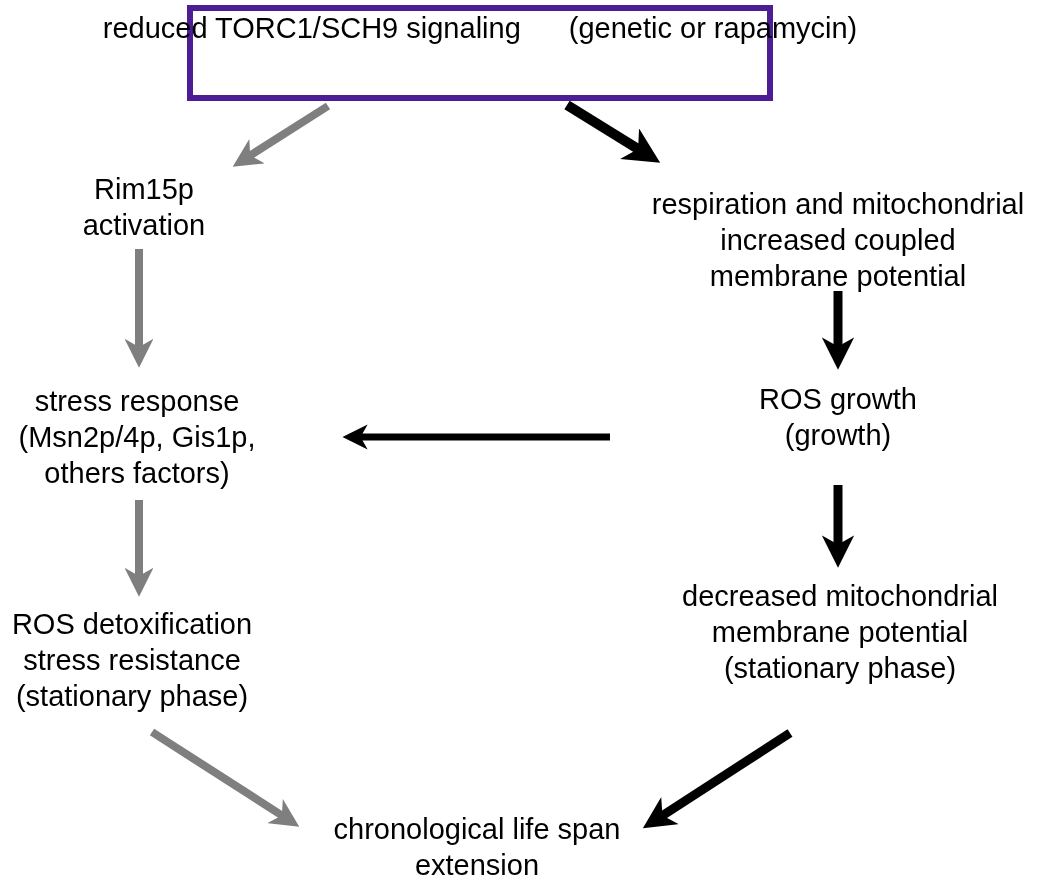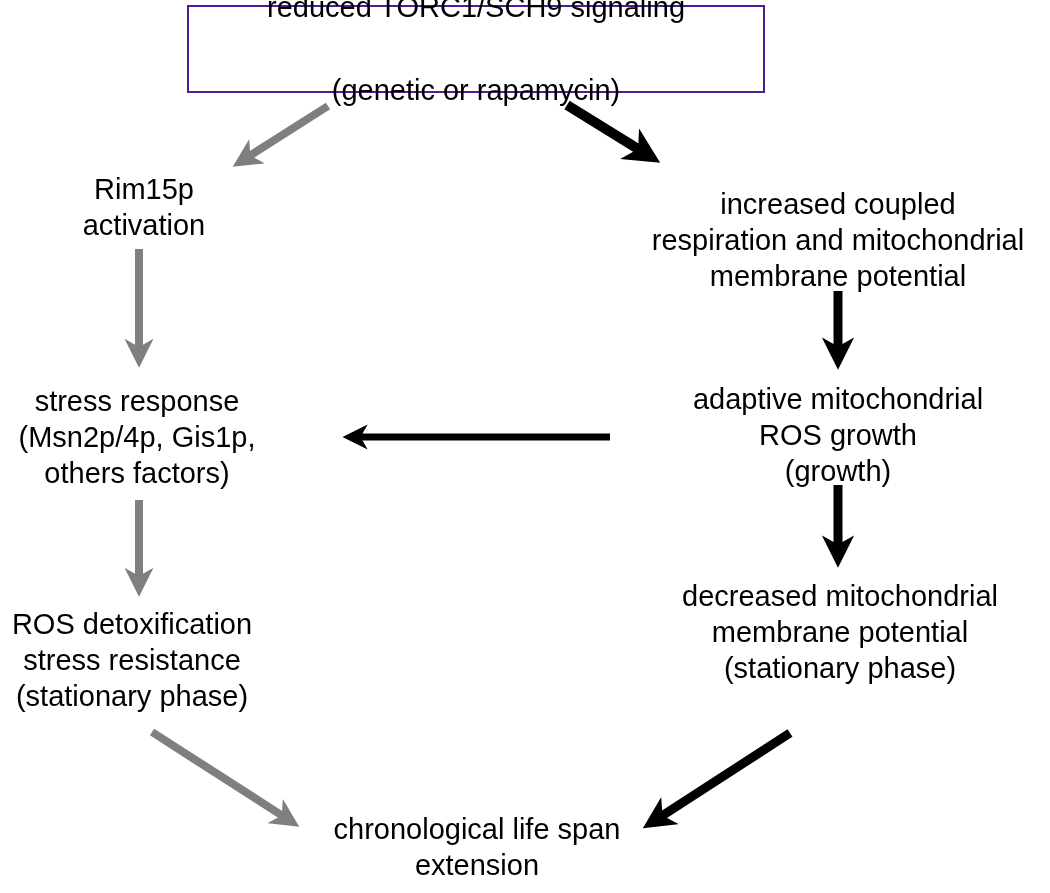--- a/index.html
+++ b/index.html
@@ -30,24 +30,24 @@
     line-height: 36px;
     white-space: nowrap;
   }
   .node .em {
   }
   .top-box {
     left: 187px;
     top: 5px;
     width: 574px;
     height: 84px;
-    border: 2px solid #4c1d95;
+    border: 6px solid #4c1d95;
     background: #ffffff;
     display: flex;
-    flex-direction: column;
+    flex-direction: row;
     justify-content: center;
     line-height: 35px;
     gap: 48px;
   }
   .n-rim15p      { left: 44px;  top: 171px; width: 200px; text-align: center; }
   .n-increased   { left: 638px; top: 186px; width: 400px; }
   .n-stress      { left: -13px; top: 383px; width: 300px; }
   .n-adaptive    { left: 663px; top: 381px; width: 350px; }
   .n-detox       { left: -3px;  top: 606px; width: 270px; }
   .n-decreased   { left: 640px; top: 578px; width: 400px; }
@@ -94,33 +94,32 @@
     <div>reduced TORC1/SCH9 signaling</div>
     <div class="em">(genetic or rapamycin)</div>
   </div>
 
   <div class="node n-rim15p">
     <div>Rim15p</div>
     <div>activation</div>
   </div>
 
   <div class="node n-increased">
+    <div>respiration and mitochondrial</div>
     <div>increased coupled</div>
-    <div>respiration and mitochondrial</div>
     <div>membrane potential</div>
   </div>
 
   <div class="node n-stress">
     <div>stress response</div>
     <div>(Msn2p/4p, Gis1p,</div>
     <div>others factors)</div>
   </div>
 
   <div class="node n-adaptive">
-    <div>adaptive mitochondrial</div>
     <div>ROS growth</div>
     <div class="em">(growth)</div>
   </div>
 
   <div class="node n-detox">
     <div>ROS detoxification</div>
     <div>stress resistance</div>
     <div class="em">(stationary phase)</div>
   </div>
 

